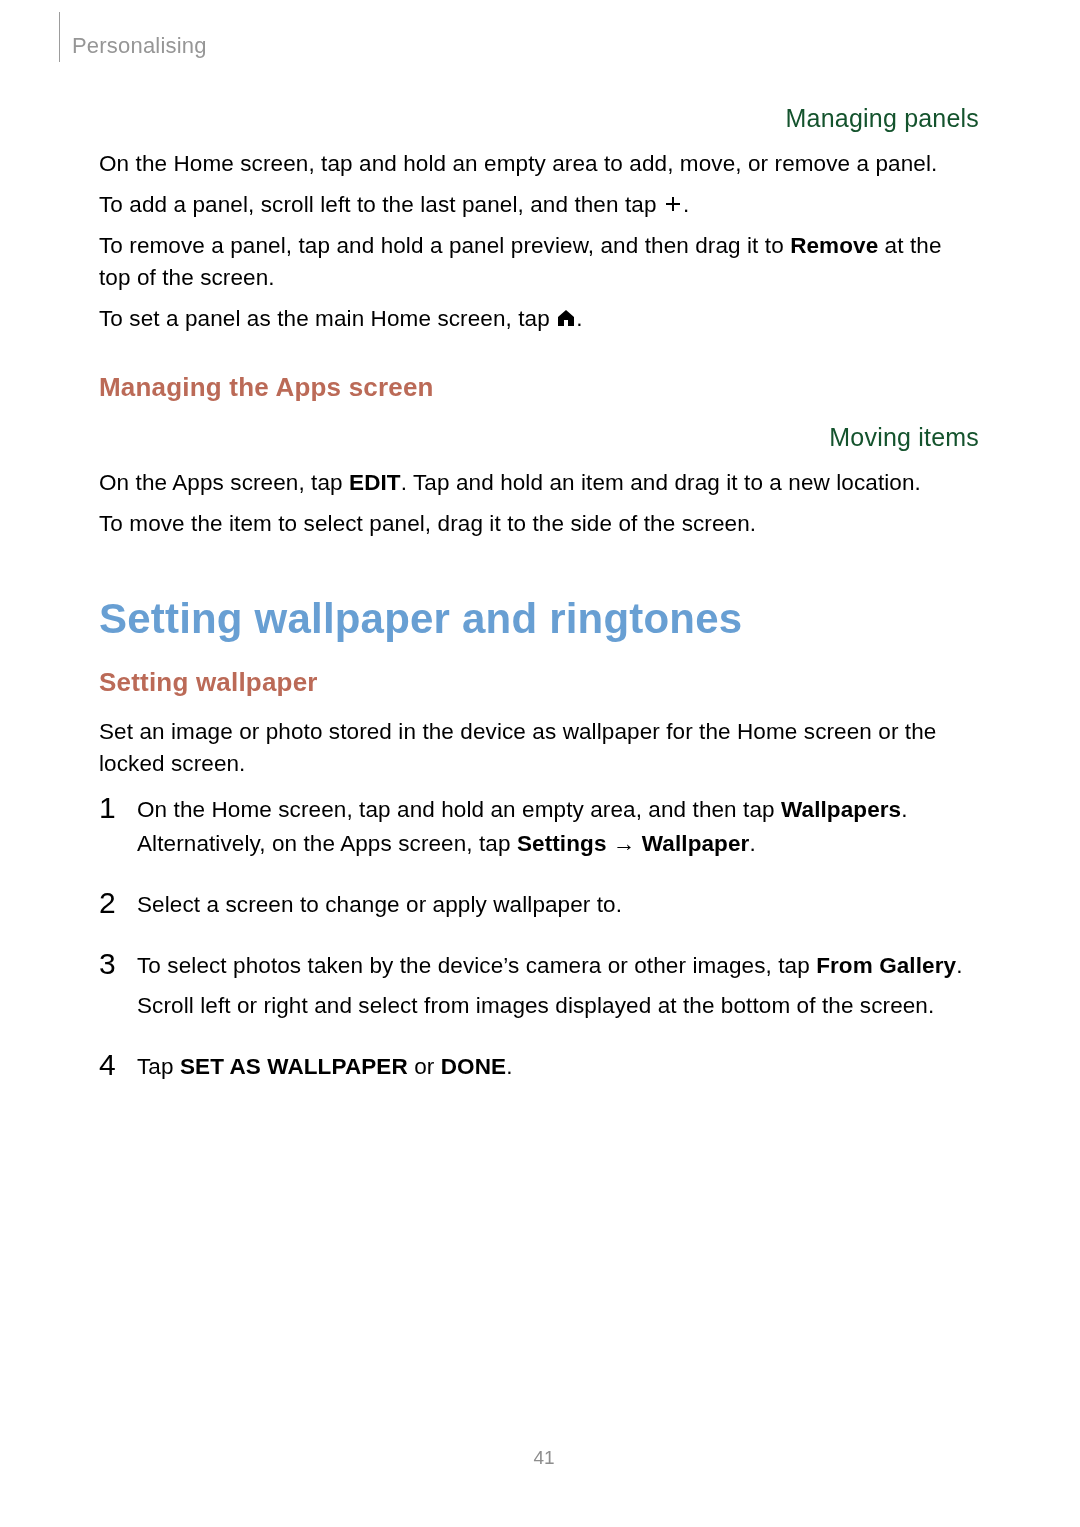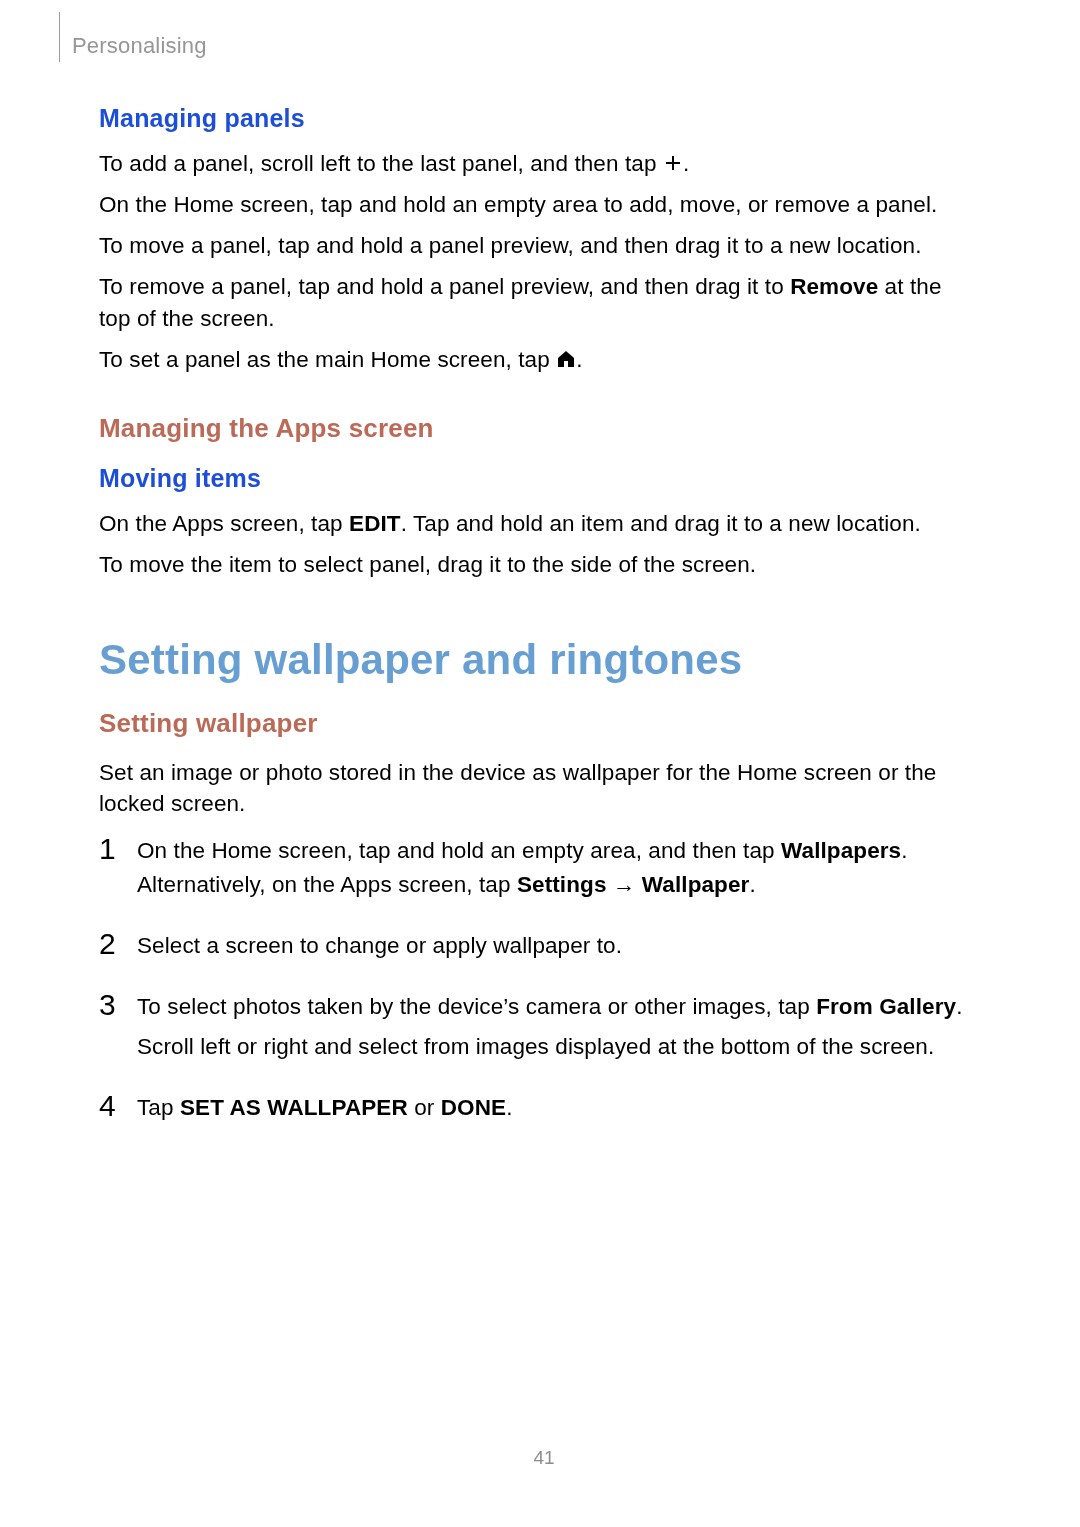--- a/index.html
+++ b/index.html
@@ -36,24 +36,25 @@
     letter-spacing: 0.2px;
   }
   .content {
     position: absolute;
     left: 99px;
     top: 104px;
     width: 880px;
   }
   h3.section {
     font-size: 25px;
-    font-weight: 700;
+    font-weight: 400;
     margin: 0 0 15px 0;
-    color: #1d4ed8;
-    letter-spacing: 0.2px;
+    color: #14532d;
+    letter-spacing: 0.2px;
+    text-align: right;
   }
   p.body {
     font-size: 22.5px;
     line-height: 1.42;
     margin: 0 0 9px 0;
     color: #000;
     letter-spacing: 0.1px;
   }
   h2.sub {
     font-size: 26px;
@@ -117,30 +118,29 @@
 <body>
 
 <div class="page">
 
   <div class="header-rule"></div>
   <div class="breadcrumb">Personalising</div>
 
   <div class="content">
 
     <h3 class="section">Managing panels</h3>
+    <p class="body">On the Home screen, tap and hold an empty area to add, move, or remove a panel.</p>
+
     <p class="body">
       <span>To add a panel, scroll left to the last panel, and then tap </span><span class="inline-icon"><svg viewBox="0 0 20 20" width="20" height="20">
             <line x1="10" y1="3" x2="10" y2="17" stroke="#000" stroke-width="2"></line>
             <line x1="3" y1="10" x2="17" y2="10" stroke="#000" stroke-width="2"></line>
           </svg></span><span>.</span>
     </p>
 
-    <p class="body">On the Home screen, tap and hold an empty area to add, move, or remove a panel.</p>
-
-    <p class="body">To move a panel, tap and hold a panel preview, and then drag it to a new location.</p>
 
     <p class="body">
       <span>To remove a panel, tap and hold a panel preview, and then drag it to </span><span class="bold">Remove</span><span> at the top of the screen.</span>
     </p>
 
     <p class="body">
       <span>To set a panel as the main Home screen, tap </span><span class="inline-icon"><svg viewBox="0 0 20 20" width="20" height="20">
             <path d="M2 9 L10 2 L18 9 L18 18 L12 18 L12 12 L8 12 L8 18 L2 18 Z" fill="#000"></path>
           </svg></span><span>.</span>
     </p>

